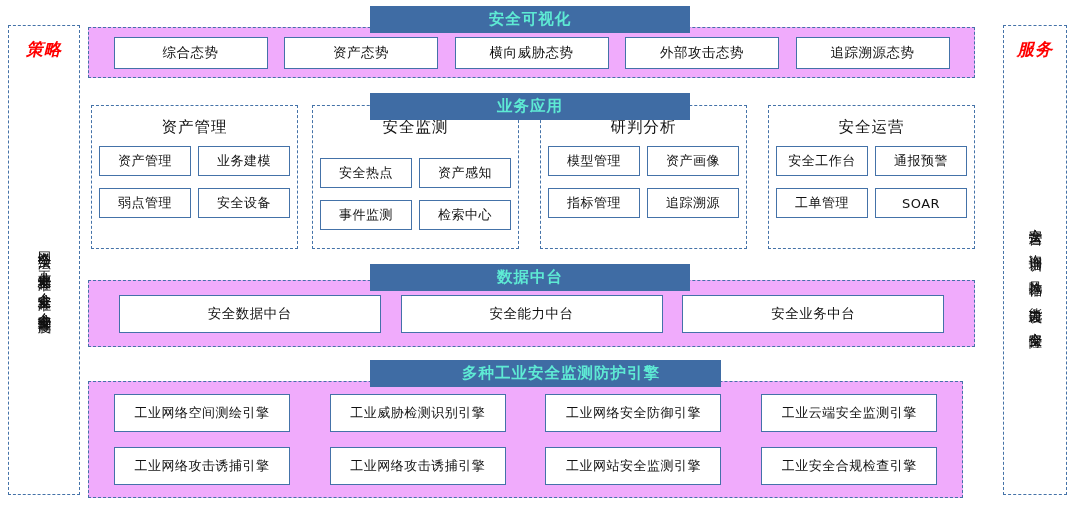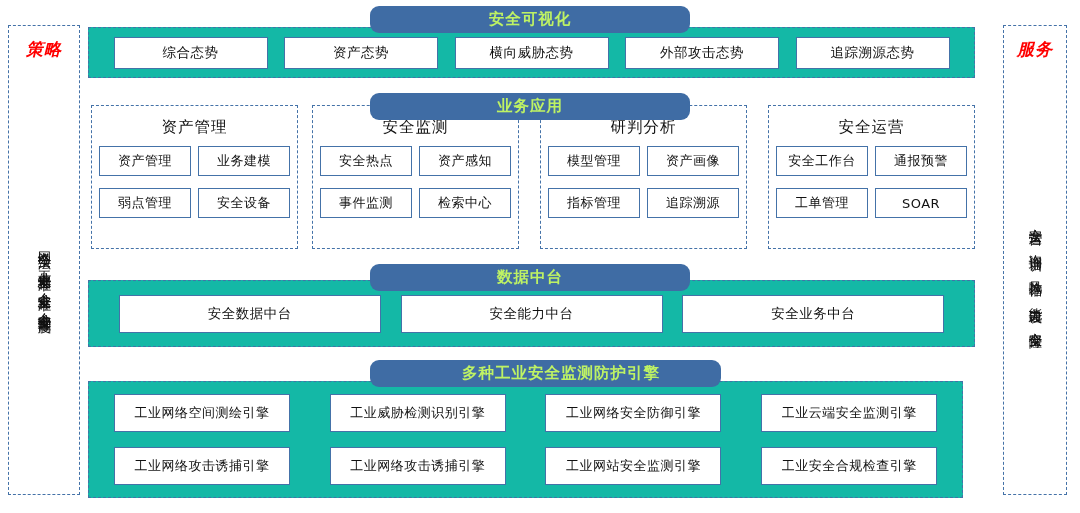--- a/index.html
+++ b/index.html
@@ -61,35 +61,34 @@
     margin: 0 0 0 0;
     padding-bottom: 14px;   
   }
   #pillar-right .pillar-item { padding-bottom: 22px; }
 
   
   .band {
     position: absolute;
     border: 1.6px dashed #4472a8;
     box-sizing: border-box;
-    background: #14b8a6;
+    background: #f0abfc;
   }
   .band-title {
     position: absolute;
     background: #3f6ca4;
-    color: #bef264;
+    color: #5eead4;
     font-weight: bold;
     font-size: 15.5px;
     letter-spacing: 1px;
     display: flex;
     align-items: center;
     justify-content: center;
     z-index: 5;
     white-space: nowrap;
-    border-radius: 9px;
   }
 
   
   .cell {
     border: 1.3px solid #4472a8;
     background: #ffffff;
     box-sizing: border-box;
     display: flex;
     align-items: center;
     justify-content: center;
@@ -120,21 +119,21 @@
     top: 105px;
     height: 144px;
     border: 1.6px dashed #4472a8;
     box-sizing: border-box;
     background: #ffffff;
     display: flex;
     flex-direction: column;
     align-items: center;
   }
   #group-0 { left: 91px;  width: 207px; }
-  #group-1 { left: 312px; width: 207px; }
+  #group-1 { left: 312px; width: 207px; gap: 12px; }
   #group-2 { left: 540px; width: 207px; }
   #group-3 { left: 768px; width: 207px; }
   .group-title {
     font-size: 15.5px;
     margin-top: 11px;
     margin-bottom: 8px;
     letter-spacing: 1px;
     white-space: nowrap;
   }
   .group-grid {

